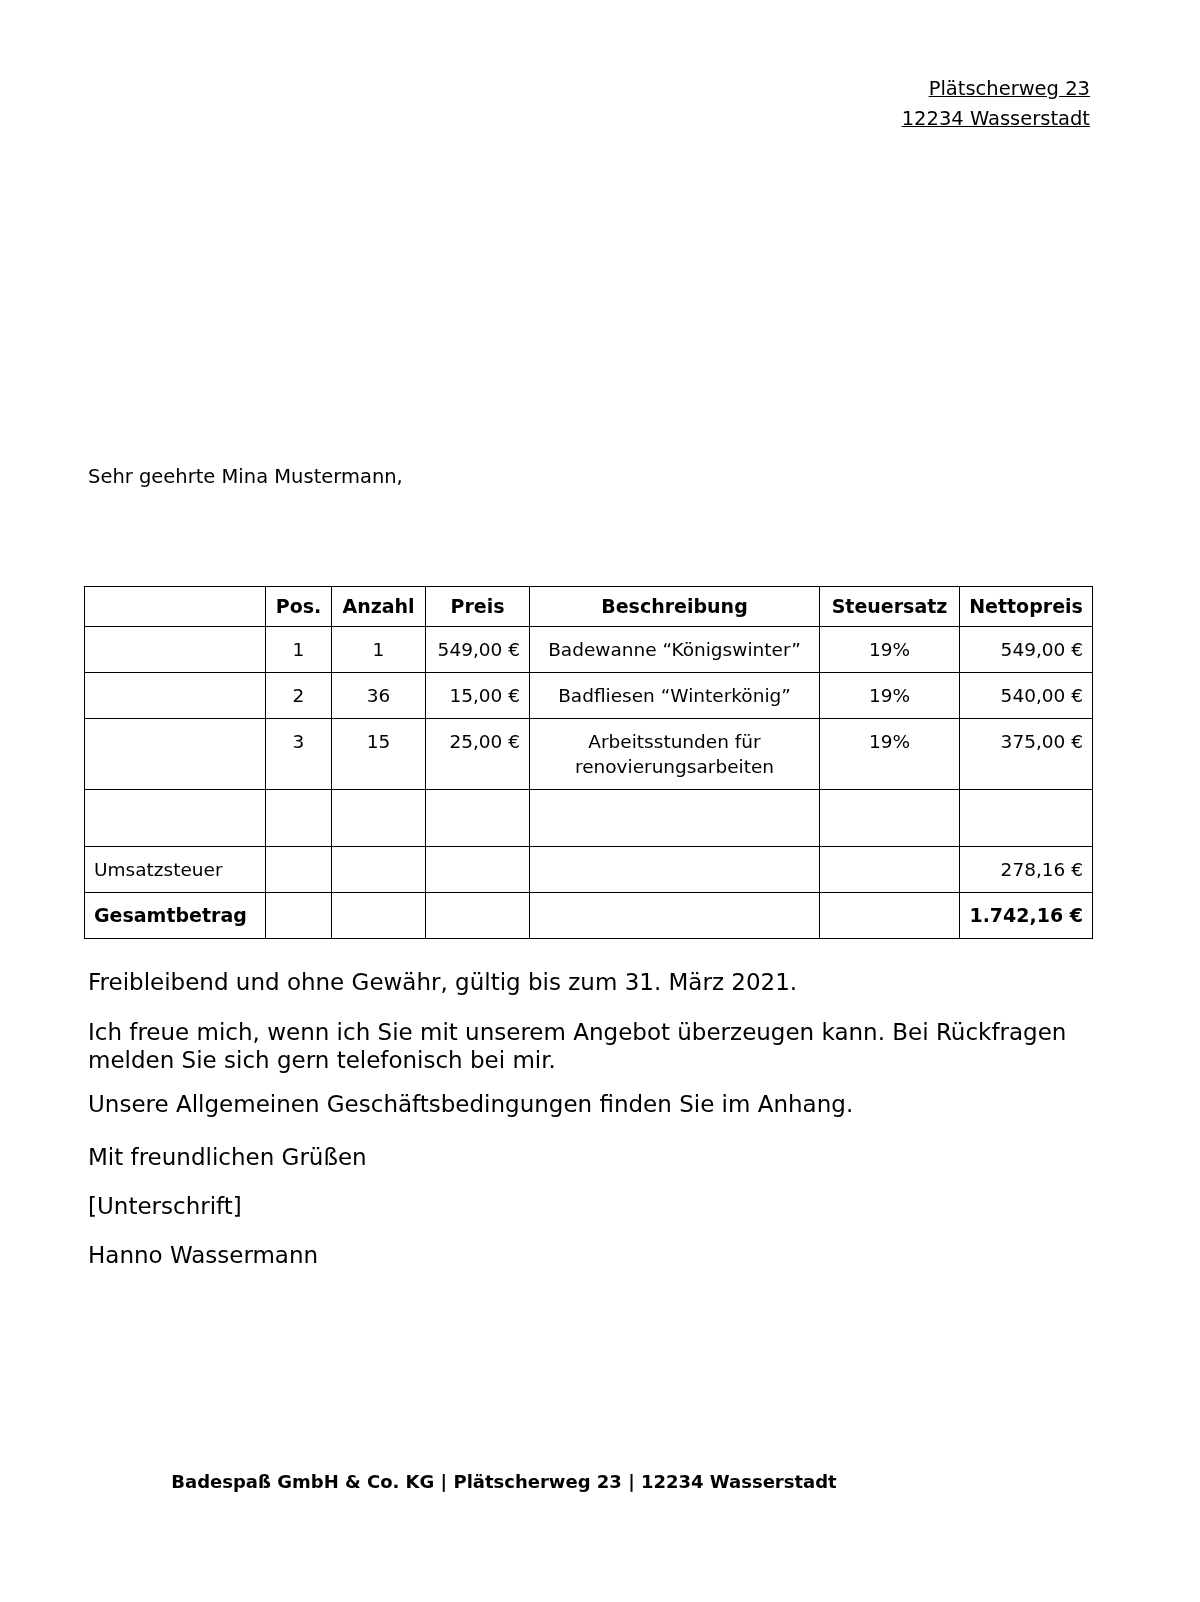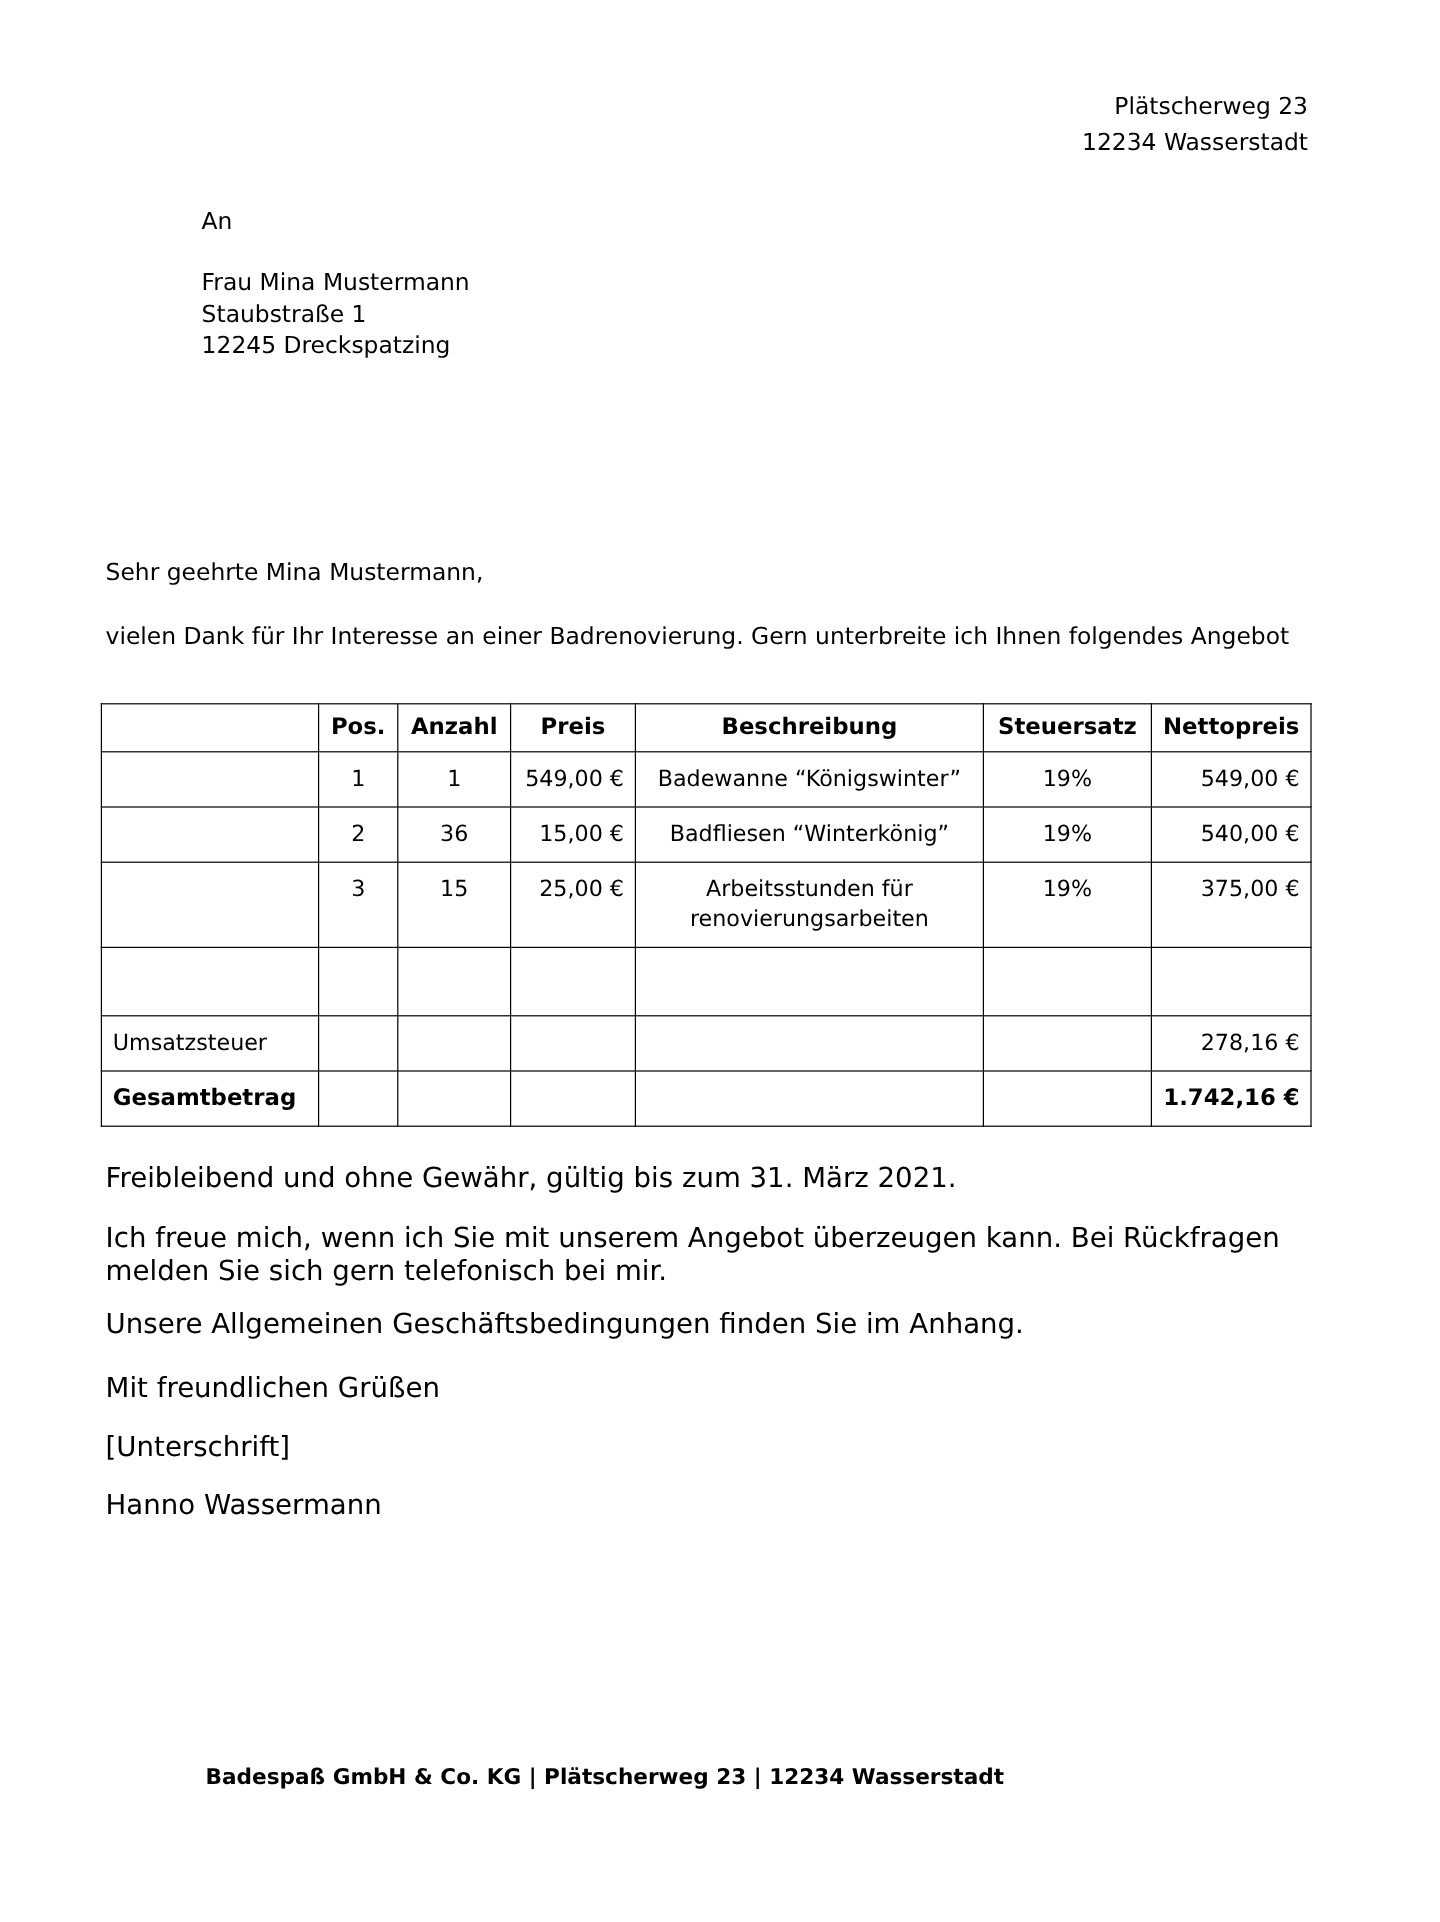--- a/index.html
+++ b/index.html
@@ -24,21 +24,21 @@
   .sender-block {
     position: absolute;
     top: 74px;
     right: 110px;
     text-align: right;
     font-size: 19.5px;
     line-height: 30px;
     white-space: nowrap;
   }
   .sender-company { margin-bottom: 31px; }
-  .sender-line { display: block; }
+  .sender-line { display: block; text-decoration: underline; }
 
   
   .recipient-block {
     position: absolute;
     top: 172px;
     left: 168px;
     font-size: 19.5px;
     line-height: 26px;
   }
   .recipient-an { margin-bottom: 25px; }
@@ -129,29 +129,22 @@
 </head>
 <body>
 
 <div class="page">
 
   <div class="sender-block">
     <span class="sender-line">Plätscherweg 23</span>
     <span class="sender-line">12234 Wasserstadt</span>
   </div>
 
-  <div class="recipient-block">
-    <div class="recipient-an">An</div>
-    <span class="recipient-line">Frau Mina Mustermann</span>
-    <span class="recipient-line">Staubstraße 1</span>
-    <span class="recipient-line">12245 Dreckspatzing</span>
-  </div>
 
   <div class="salutation">Sehr geehrte Mina Mustermann,</div>
-  <div class="intro">vielen Dank für Ihr Interesse an einer Badrenovierung. Gern unterbreite ich Ihnen folgendes Angebot</div>
 
   <table class="offer-table">
     <colgroup>
       <col class="col-label">
         <col class="col-pos">
         <col class="col-anzahl">
         <col class="col-preis">
       <col class="col-besch">
         <col class="col-steuer">
         <col class="col-netto">

